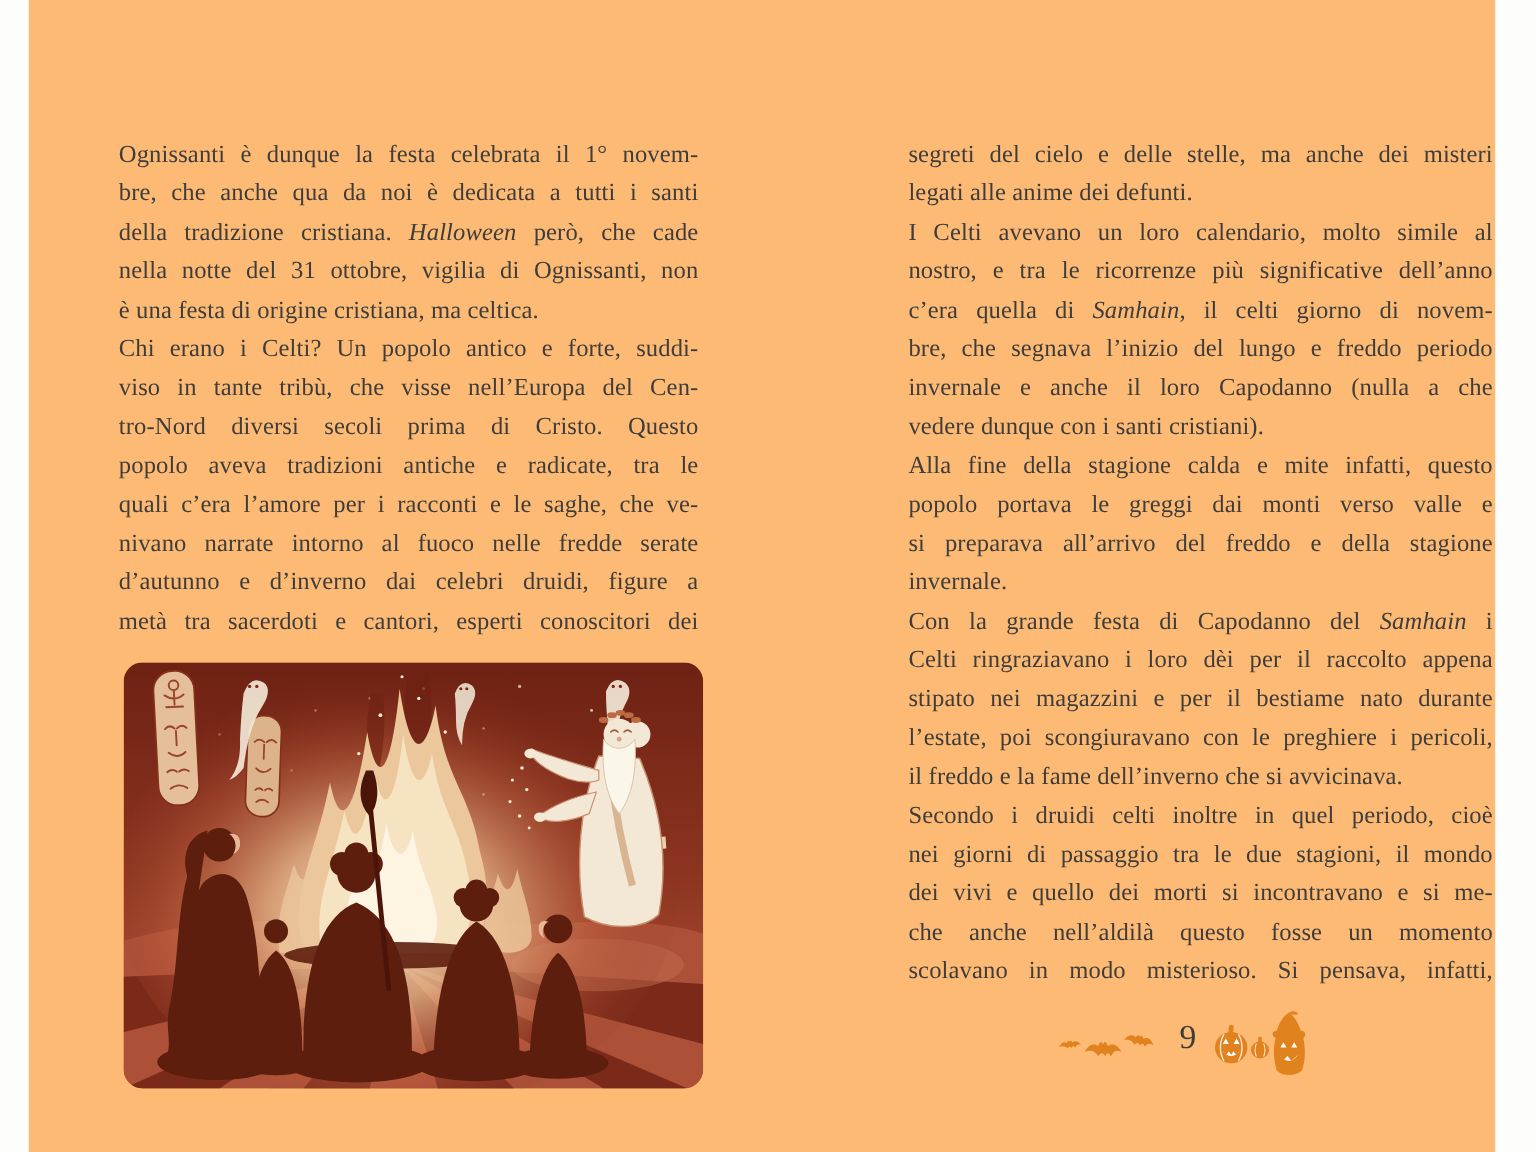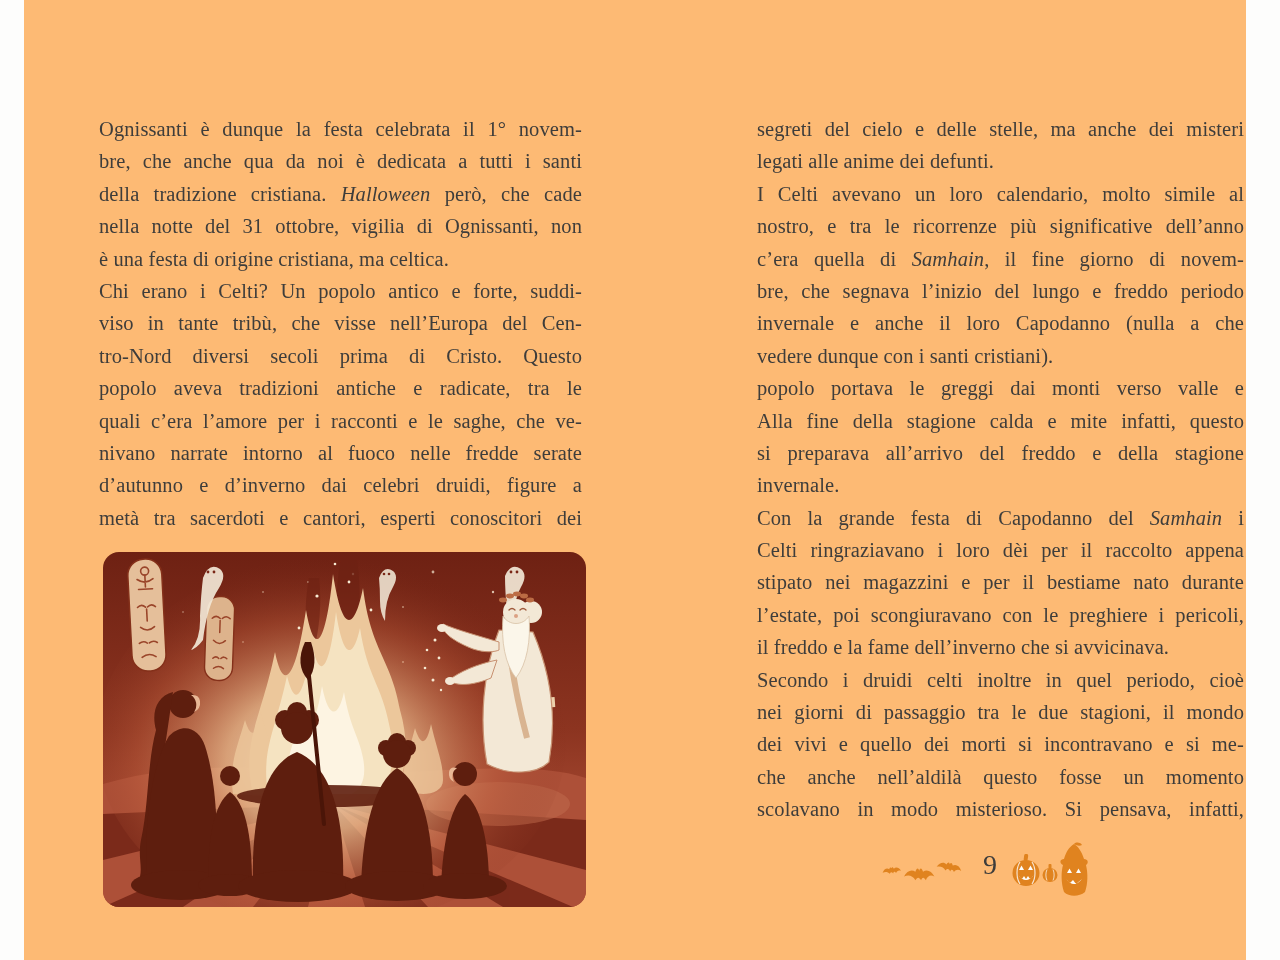--- a/index.html
+++ b/index.html
@@ -39,26 +39,26 @@
       <div class="tline"><span>nivano narrate intorno al fuoco nelle fredde serate</span></div>
       <div class="tline"><span>d’autunno e d’inverno dai celebri </span><span class="bd">druidi</span><span>, figure a</span></div>
       <div class="tline"><span>metà tra sacerdoti e cantori, esperti conoscitori dei</span></div>
     </div>
 
   <div class="col col-right">
       <div class="tline"><span>segreti del cielo e delle stelle, ma anche dei misteri</span></div>
       <div class="tline pend"><span>legati alle anime dei defunti.</span></div>
       <div class="tline"><span>I Celti avevano un loro calendario, molto simile al</span></div>
       <div class="tline"><span>nostro, e tra le ricorrenze più significative dell’anno</span></div>
-      <div class="tline"><span>c’era quella di </span><span class="it">Samhain</span><span>, il fine giorno di novem-</span></div>
+      <div class="tline"><span>c’era quella di </span><span class="it">Samhain</span><span>, il celti giorno di novem-</span></div>
       <div class="tline"><span>bre, che segnava l’inizio del lungo e freddo periodo</span></div>
       <div class="tline"><span>invernale e anche il loro Capodanno (nulla a che</span></div>
       <div class="tline pend"><span>vedere dunque con i santi cristiani).</span></div>
+      <div class="tline"><span>Alla fine della stagione calda e mite infatti, questo</span></div>
       <div class="tline"><span>popolo portava le greggi dai monti verso valle e</span></div>
-      <div class="tline"><span>Alla fine della stagione calda e mite infatti, questo</span></div>
       <div class="tline"><span>si preparava all’arrivo del freddo e della stagione</span></div>
       <div class="tline pend"><span>invernale.</span></div>
       <div class="tline"><span>Con la grande festa di Capodanno del </span><span class="it">Samhain</span><span> i</span></div>
       <div class="tline"><span>Celti ringraziavano i loro dèi per il raccolto appena</span></div>
       <div class="tline"><span>stipato nei magazzini e per il bestiame nato durante</span></div>
       <div class="tline"><span>l’estate, poi scongiuravano con le preghiere i pericoli,</span></div>
       <div class="tline pend"><span>il freddo e la fame dell’inverno che si avvicinava.</span></div>
       <div class="tline"><span>Secondo i druidi celti inoltre in quel periodo, cioè</span></div>
       <div class="tline"><span>nei giorni di passaggio tra le due stagioni, il mondo</span></div>
       <div class="tline"><span>dei vivi e quello dei morti si incontravano e si me-</span></div>

